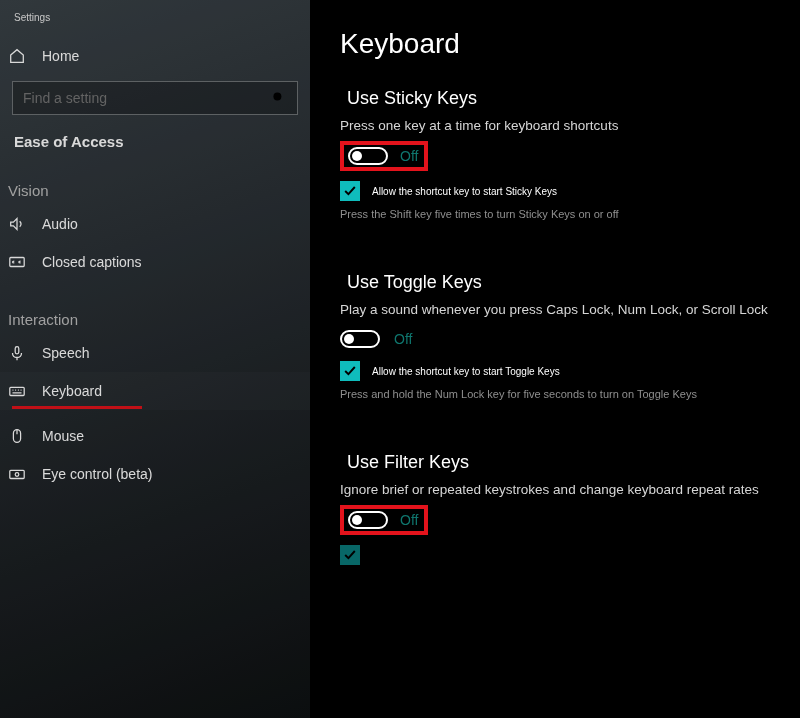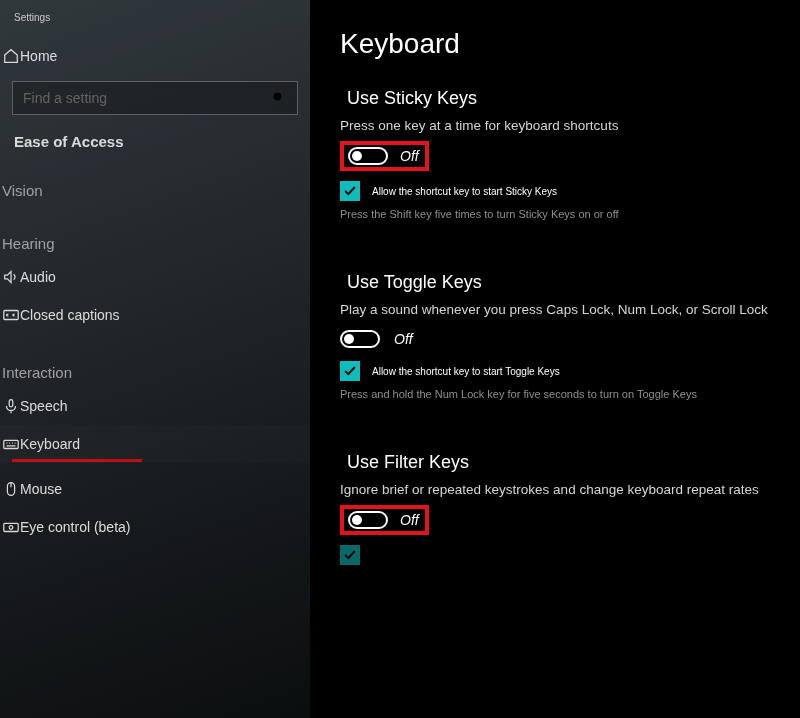--- a/index.html
+++ b/index.html
@@ -1,39 +1,39 @@
 <!DOCTYPE html>
 <html><head>
 <meta charset="utf-8">
 <style>
   * { box-sizing: border-box; margin: 0; padding: 0; }
   html, body { width: 800px; height: 718px; overflow: hidden; font-family: "Segoe UI", sans-serif; background: #000; color: #fff; }
   .app { display: flex; width: 100%; height: 100%; }
   .sidebar { width: 310px; height: 100%; background: linear-gradient(160deg,#3a4247 0%, #2b3136 35%, #1b1f22 70%, #0e1112 100%); padding-top: 8px; position: relative; }
   .sidebar::after { content:""; position:absolute; top:0; left:0; right:0; bottom:0; background: rgba(0,0,0,0.15); pointer-events:none; }
   .win-title { font-size: 10px; color: #e8e8e8; padding: 4px 14px 14px 14px; }
-  .nav-row { display: flex; align-items: center; padding: 10px 2px; font-size: 14px; color: #fff; cursor: pointer; }
+  .nav-row { display: flex; align-items: center; gap: 16px; padding: 10px 8px; font-size: 14px; color: #fff; cursor: pointer; }
   .nav-row.dim { color: #bdbdbd; cursor: default; font-size: 15px; padding-top: 18px; padding-bottom: 6px; }
   .nav-row .icon { width: 18px; height: 18px; display:flex; align-items:center; justify-content:center; flex:0 0 18px; }
   .icon svg { stroke: #fff; fill: none; stroke-width: 1.4; }
   .search-wrap { margin: 6px 12px 18px 12px; }
   .search { display:flex; align-items:center; border:1px solid #6e7275; background: rgba(0,0,0,0.25); height: 34px; padding: 4px 10px; }
   .search input { flex:1; background: transparent; border: none; color: #cfcfcf; font-size: 14px; outline: none; }
   .search .sicon { width:16px; height:16px; }
   .section-title { font-weight: 600; font-size: 15px; color: #fff; padding: 0 14px 14px 14px; }
   .nav-row.active { background: rgba(255,255,255,0.02); }
   .underline { height: 3px; background: #e3131c; margin: -4px 0 0 12px; width: 130px; }
   .content { flex:1; height:100%; background:#000; padding: 28px 30px 0 30px; overflow:hidden; position:relative; }
   .page-title { font-size: 28px; font-weight: 400; margin-bottom: 28px; }
   .group-title { font-size: 18px; font-weight: 400; margin-top: 14px; margin-bottom: 8px; margin-left: 7px; }
   .desc { font-size: 13.5px; color: #d6d6d6; line-height: 1.35; }
   .toggle-row { display:flex; align-items:center; gap:14px; margin: 8px 0; height: 24px; }
   .toggle { width: 40px; height: 18px; border: 2px solid #fff; border-radius: 10px; position: relative; background: transparent; cursor:pointer; }
   .toggle .knob { position:absolute; width:10px; height:10px; border-radius:50%; background:#fff; top:2px; left:2px; }
-  .toggle-label { font-size: 14px; color: #ffffff; font-style: italic; }
+  .toggle-label { font-size: 14px; color: #0f766e; }
   .check-row { display:flex; align-items:center; gap:12px; margin-top:10px; }
   .check { width:20px; height:20px; background:#0fbcbc; display:flex; align-items:center; justify-content:center; cursor:pointer; }
   .check svg { stroke:#000; stroke-width:2.4; fill:none; }
   .check-label { font-size: 10px; color:#fff; }
   .hint { font-size: 11px; color:#8f8f8f; margin-top:6px; line-height:1.35; }
   .spacer { height: 18px; }
   .redbox { border: 4px solid #e3131c; padding: 2px 6px 2px 4px; display:inline-flex; align-items:center; gap:12px; }
 </style>
 </head>
 <body>
@@ -62,23 +62,20 @@
         </span>
       </div>
     </div>
 
     <div class="section-title">Ease of Access</div>
 
     <div class="nav-row dim">
       <span>Vision</span>
     </div>
 
-    <div class="nav-row dim" style="padding-top:30px">
-      <span>Hearing</span>
-    </div>
 
     <div class="nav-row">
       <span class="icon">
         <svg viewBox="0 0 20 20">
             <path d="M3 8 H6 L10 4 V16 L6 12 H3 Z"></path>
             <path d="M13 7 Q16 10 13 13"></path>
           </svg>
       </span>
       <span>Audio</span>
     </div>

